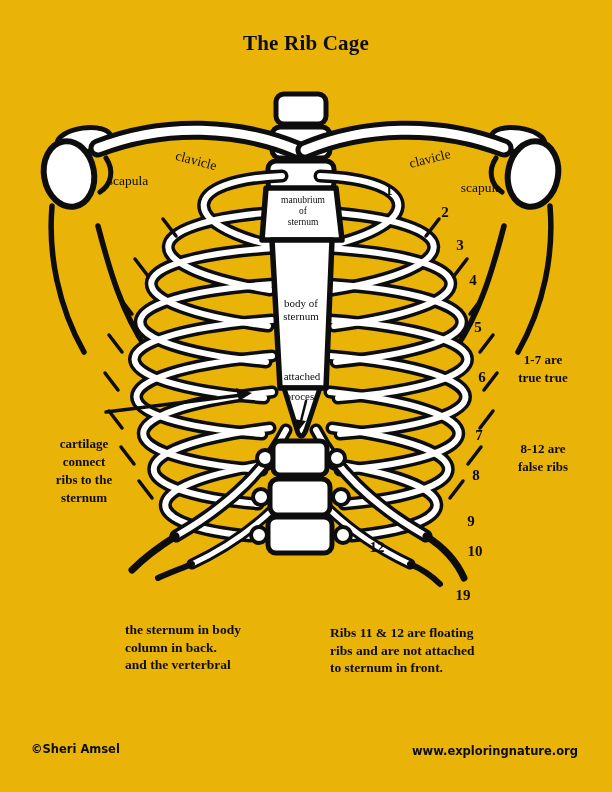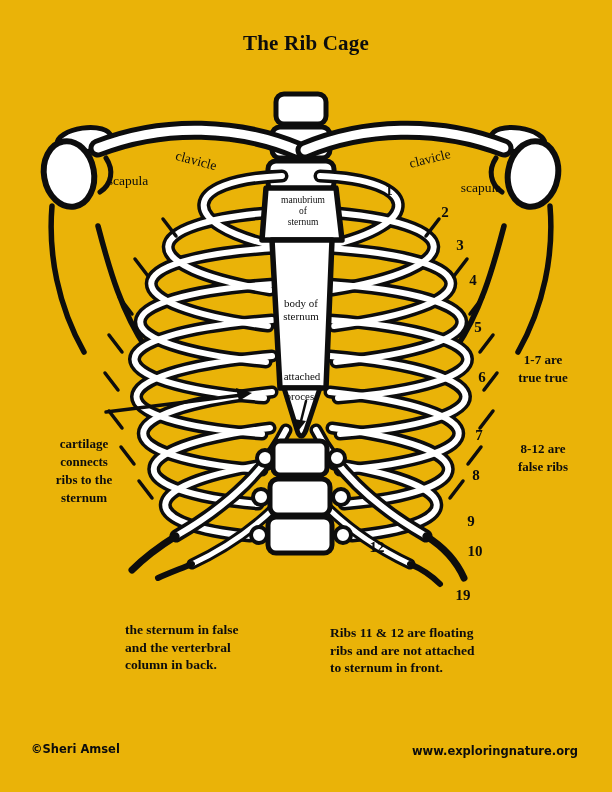--- a/index.html
+++ b/index.html
@@ -193,21 +193,21 @@
     <div>sternum</div>
   </div>
 
   <div class="abs ctr med xiph" style="left:302px;top:366px;">
     <div>attached</div>
     <div>process</div>
   </div>
 
   <div class="abs blk" style="left:84px;top:402px;transform:translateX(-50%);margin-top:33px;">
     <div>cartilage</div>
-    <div>connects</div>
+    <div>connect</div>
     <div>ribs to the</div>
     <div>sternum</div>
   </div>
 
   <div class="abs num" style="left:389px;top:190px;">1</div>
   <div class="abs num" style="left:445px;top:212px;">2</div>
   <div class="abs num" style="left:460px;top:245px;">3</div>
   <div class="abs num" style="left:473px;top:280px;">4</div>
   <div class="abs num" style="left:478px;top:327px;">5</div>
   <div class="abs num" style="left:482px;top:377px;">6</div>
@@ -221,23 +221,23 @@
   <div class="abs blk" style="left:543px;top:351px;transform:translateX(-50%);">
     <div>1-7 are</div>
     <div>true true</div>
   </div>
   <div class="abs blk" style="left:543px;top:440px;transform:translateX(-50%);">
     <div>8-12 are</div>
     <div>false ribs</div>
   </div>
 
   <div class="abs noteblk" style="left:125px;top:621px;">
-    <div>the sternum in false</div>
+    <div>the sternum in body</div>
+    <div>column in back.</div>
     <div>and the verterbral</div>
-    <div>column in back.</div>
   </div>
   <div class="abs noteblk" style="left:330px;top:624px;">
     <div>Ribs 11 &amp; 12 are floating</div>
     <div>ribs and are not attached</div>
     <div>to sternum in front.</div>
   </div>
 
   <div class="abs footer" style="left:31px;top:742px;">©Sheri Amsel</div>
   <div class="abs footer" style="right:34px;top:744px;">www.exploringnature.org</div>
 

